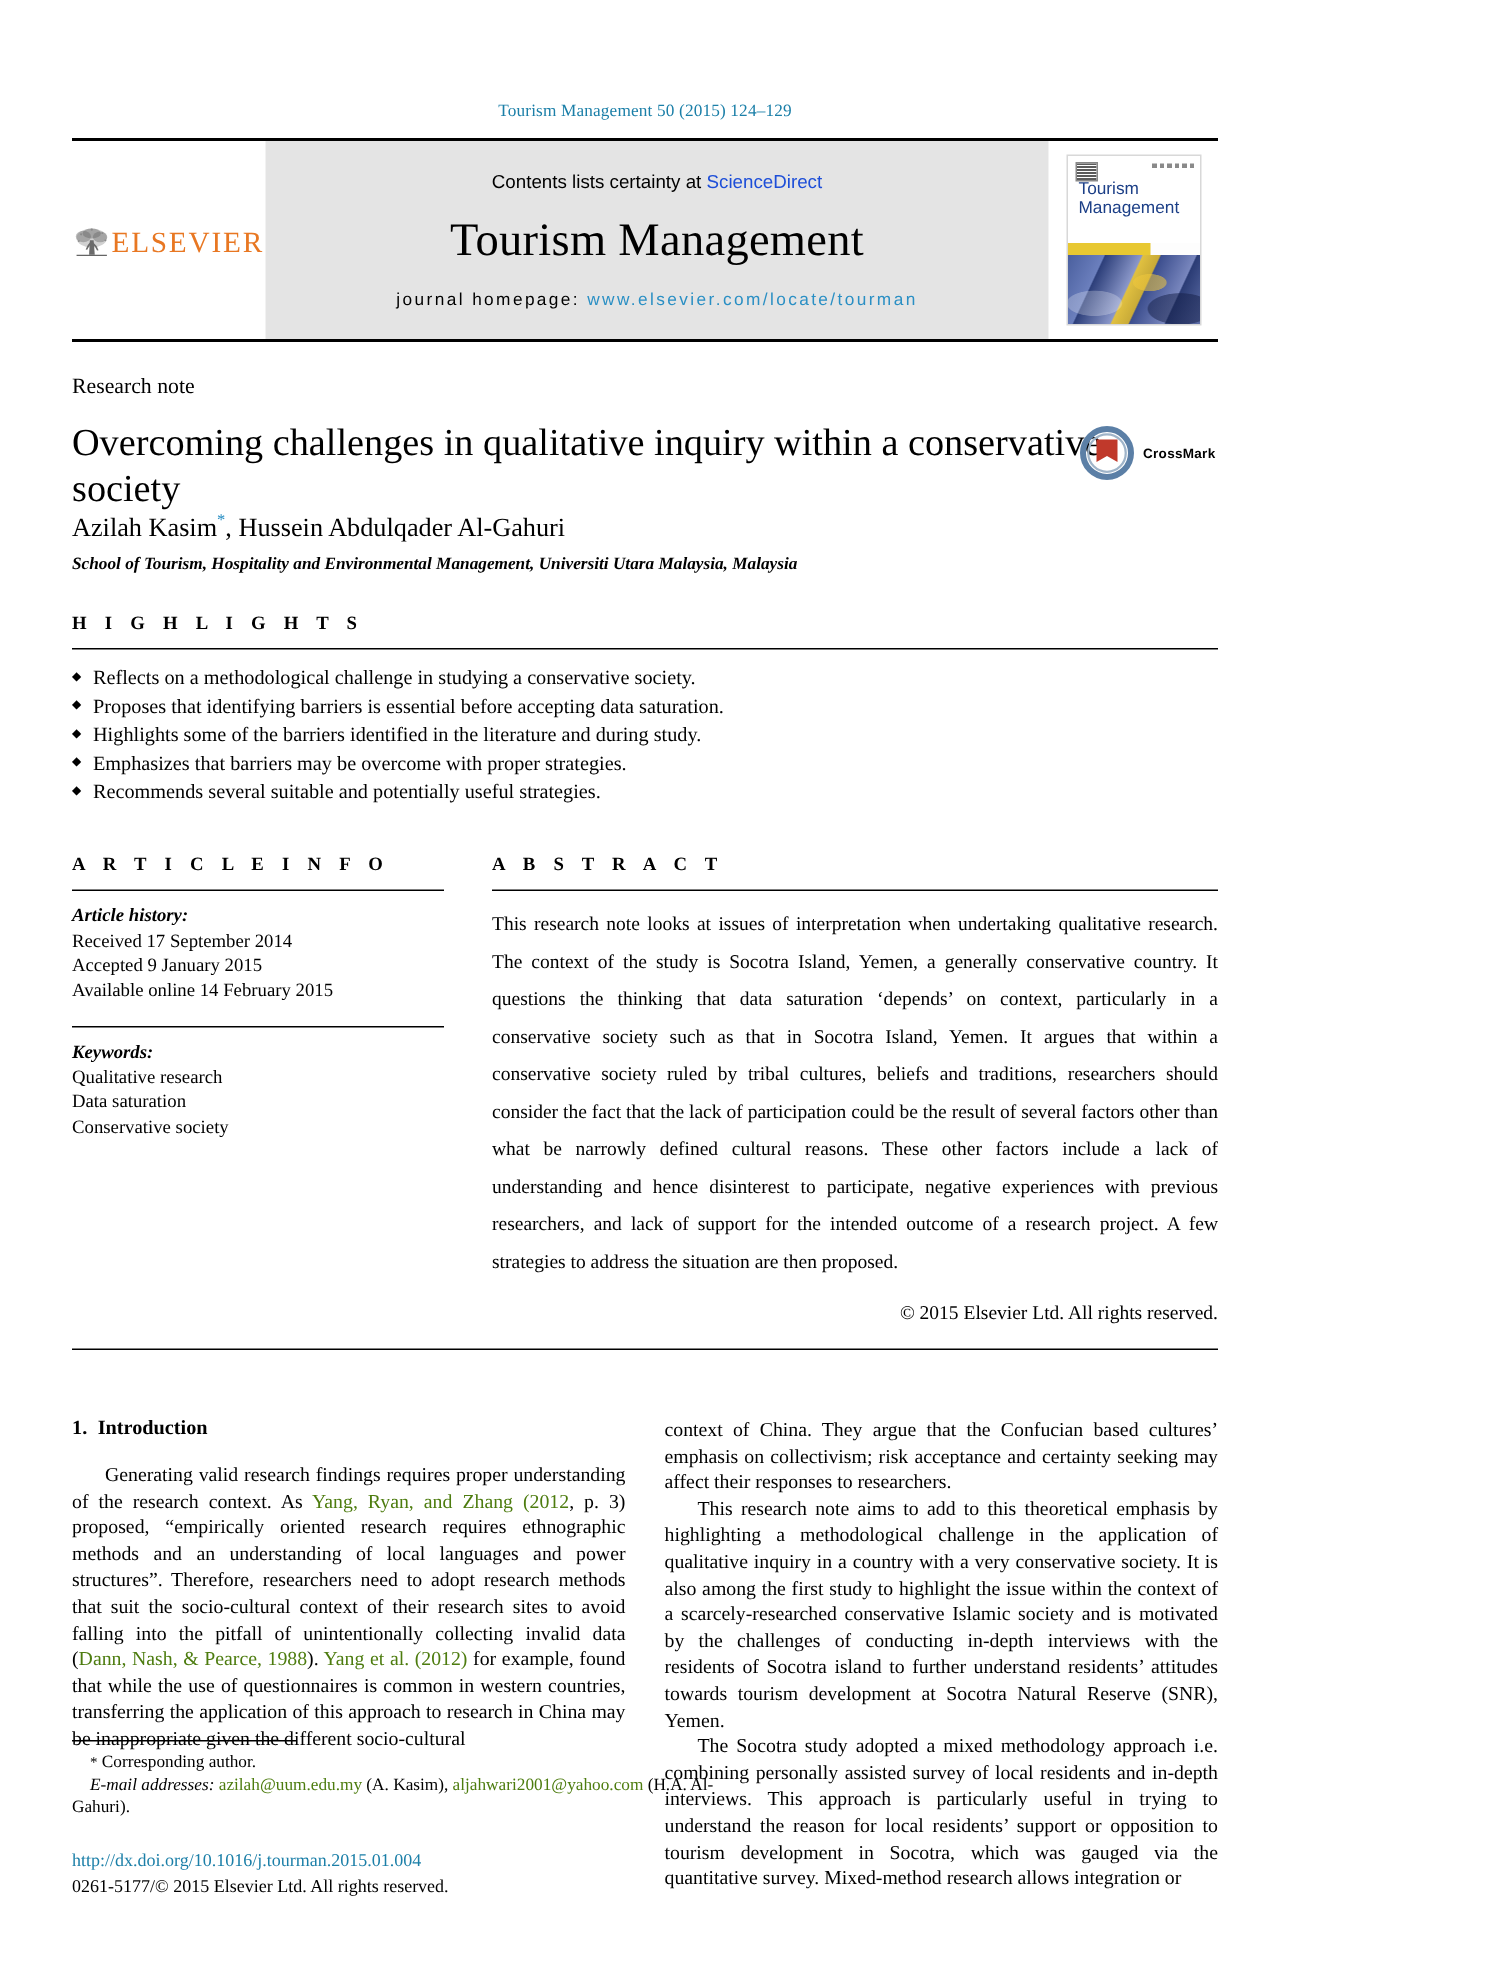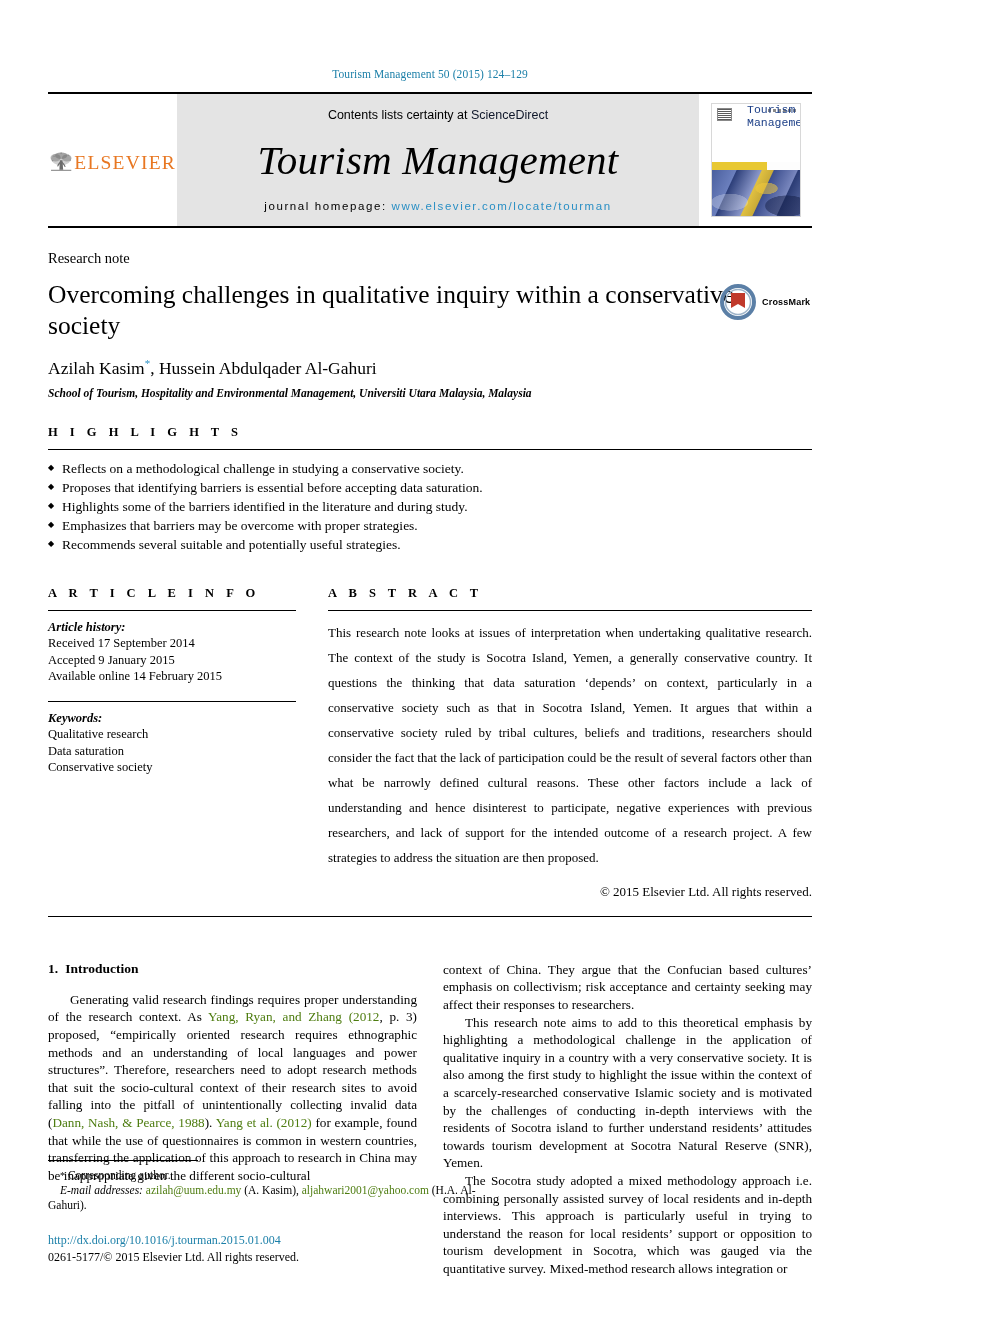--- a/index.html
+++ b/index.html
@@ -66,27 +66,26 @@
     justify-content: center;
     border-left: 1px solid #fff;
     border-right: 1px solid #fff;
   }
   .contents-line {
     font-family: "Liberation Sans", sans-serif;
     font-size: 12.5px;
     color: #000;
     margin-top: 4px;
   }
-  .contents-line .sd { color: #0f172a; }
+  .contents-line .sd { color: #1d4ed8; }
   .journal-name {
     font-family: "Liberation Serif", serif;
-    font-size: 41px;
+    font-size: 31px;
     margin: 14px 0 16px 0;
     letter-spacing: 0.2px;
-    font-style: italic;
   }
   .homepage-line {
     font-family: "Liberation Sans", sans-serif;
     font-size: 11.5px;
     letter-spacing: 1.6px;
     margin-bottom: 4px;
   }
   .homepage-line .url { color: #2a8fc4; }
   .cover-thumb {
     width: 112px;
@@ -115,27 +114,26 @@
     background: repeating-linear-gradient(to bottom, #5b5b5b 0 1px, #fff 1px 2px);
     border: 0.5px solid #888;
   }
   .cover-issn {
     position: absolute; right: 4px; top: 5px;
     width: 28px; height: 3px;
     background: repeating-linear-gradient(to right, #8a8a8a 0 3px, #fff 3px 5px);
   }
   .cover-title {
     position: absolute;
-    left: 7px; top: 0;
-    font-family: Liberation Mono, monospace;
+    left: 7px; top: 16px;
+    font-family: Liberation Sans, sans-serif;
     font-size: 11.5px;
     line-height: 12.5px;
     color: #1c3f87;
     font-weight: normal;
-    margin-left: 28px;
   }
   .cover-band { height: 8px; background: #e8c832; width: 62%; }
   .cover-photo {
     height: 46px;
     background:
       linear-gradient(115deg, #4a5f9e 0%, #6b7fbd 22%, #2d3f7a 23%, #8a97c9 45%, #e0c040 46%, #c9ab38 56%, #3c4e8e 57%, #7886bd 78%, #2b3c75 79%, #5f6fa8 100%);
     position: relative;
   }
   .cover-photo::after {
     content: "";
@@ -159,21 +157,20 @@
   .article-title {
     font-family: "Liberation Serif", serif;
     font-size: 25.5px;
     line-height: 31px;
     font-weight: normal;
     margin: 0;
     max-width: 740px;
   }
   .authors {
     font-size: 17.5px;
-    margin-top: 16px;
   }
   .authors sup { color: #2a8fc4; font-size: 11px; }
   .affiliation {
     font-size: 11.5px;
     font-style: italic;
     font-weight: bold;
     margin-top: 8px;
   }
   .crossmark {
     position: absolute;

